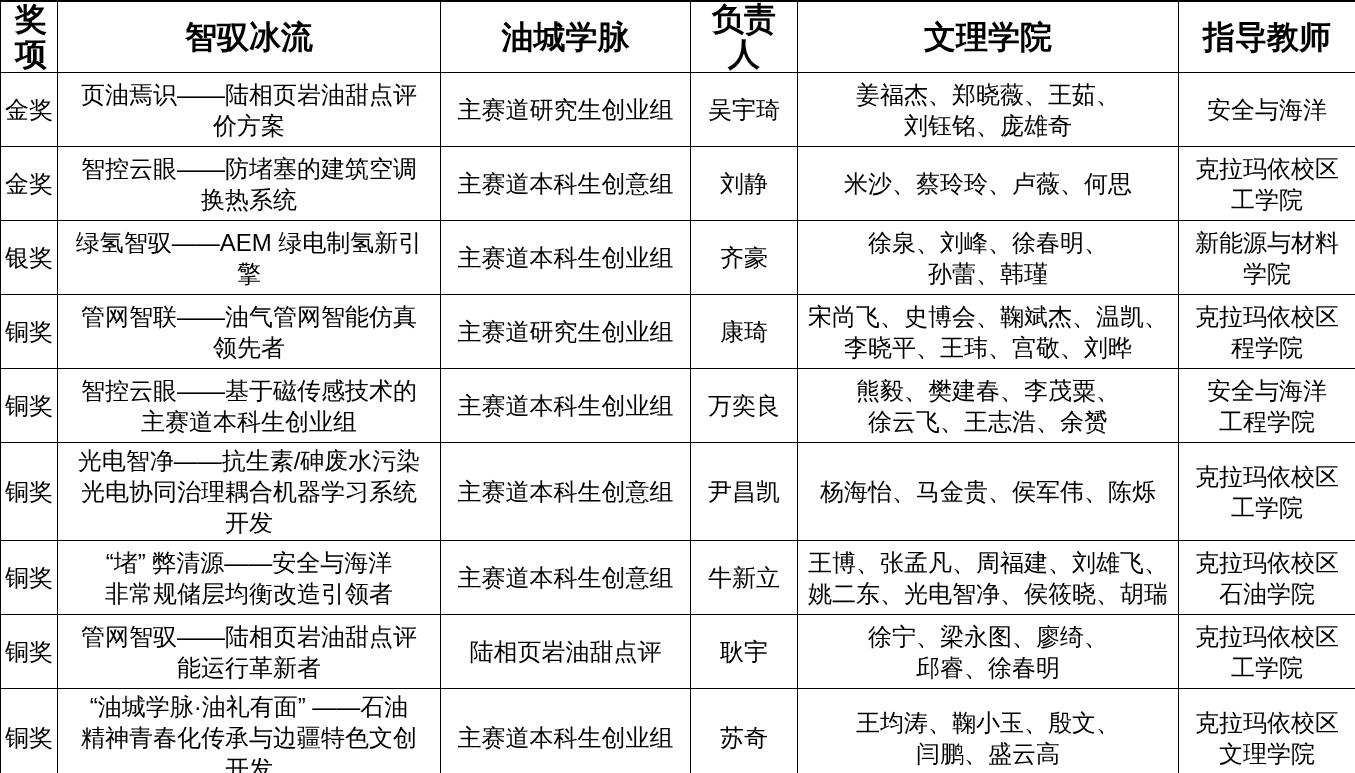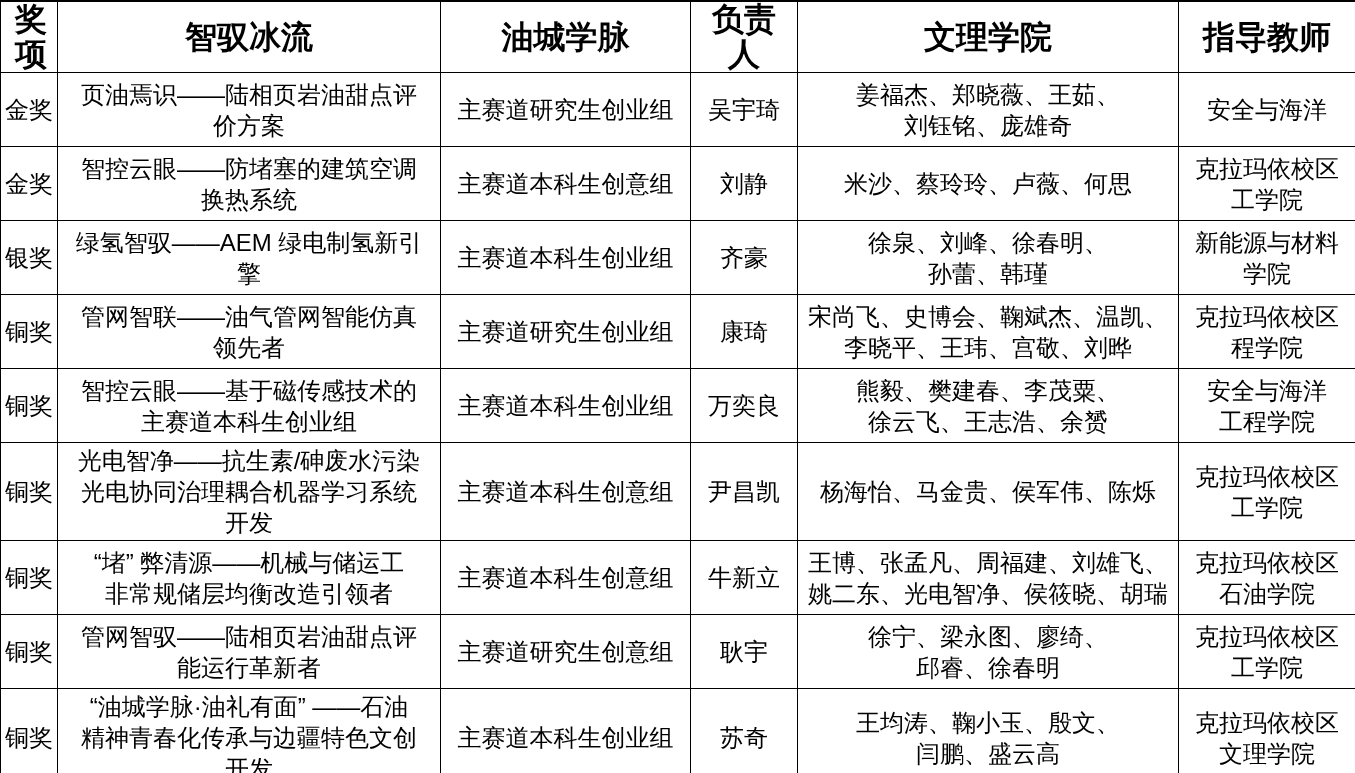--- a/index.html
+++ b/index.html
@@ -127,34 +127,34 @@
 光电协同治理耦合机器学习系统
 开发</td>
         <td>主赛道本科生创意组</td>
         <td>尹昌凯</td>
         <td>杨海怡、马金贵、侯军伟、陈烁</td>
         <td>克拉玛依校区
 工学院</td>
       </tr>
       <tr>
         <td>铜奖</td>
-        <td>“堵” 弊清源——机械与储运工
+        <td>“堵” 弊清源——安全与海洋
 非常规储层均衡改造引领者</td>
         <td>主赛道本科生创意组</td>
         <td>牛新立</td>
         <td>王博、张孟凡、周福建、刘雄飞、
 姚二东、光电智净、侯筱晓、胡瑞</td>
         <td>克拉玛依校区
 石油学院</td>
       </tr>
       <tr>
         <td>铜奖</td>
         <td>管网智驭——陆相页岩油甜点评
 能运行革新者</td>
-        <td>主赛道研究生创意组</td>
+        <td>陆相页岩油甜点评</td>
         <td>耿宇</td>
         <td>徐宁、梁永图、廖绮、
 邱睿、徐春明</td>
         <td>克拉玛依校区
 工学院</td>
       </tr>
       <tr>
         <td>铜奖</td>
         <td>“油城学脉·油礼有面” ——石油
 精神青春化传承与边疆特色文创

